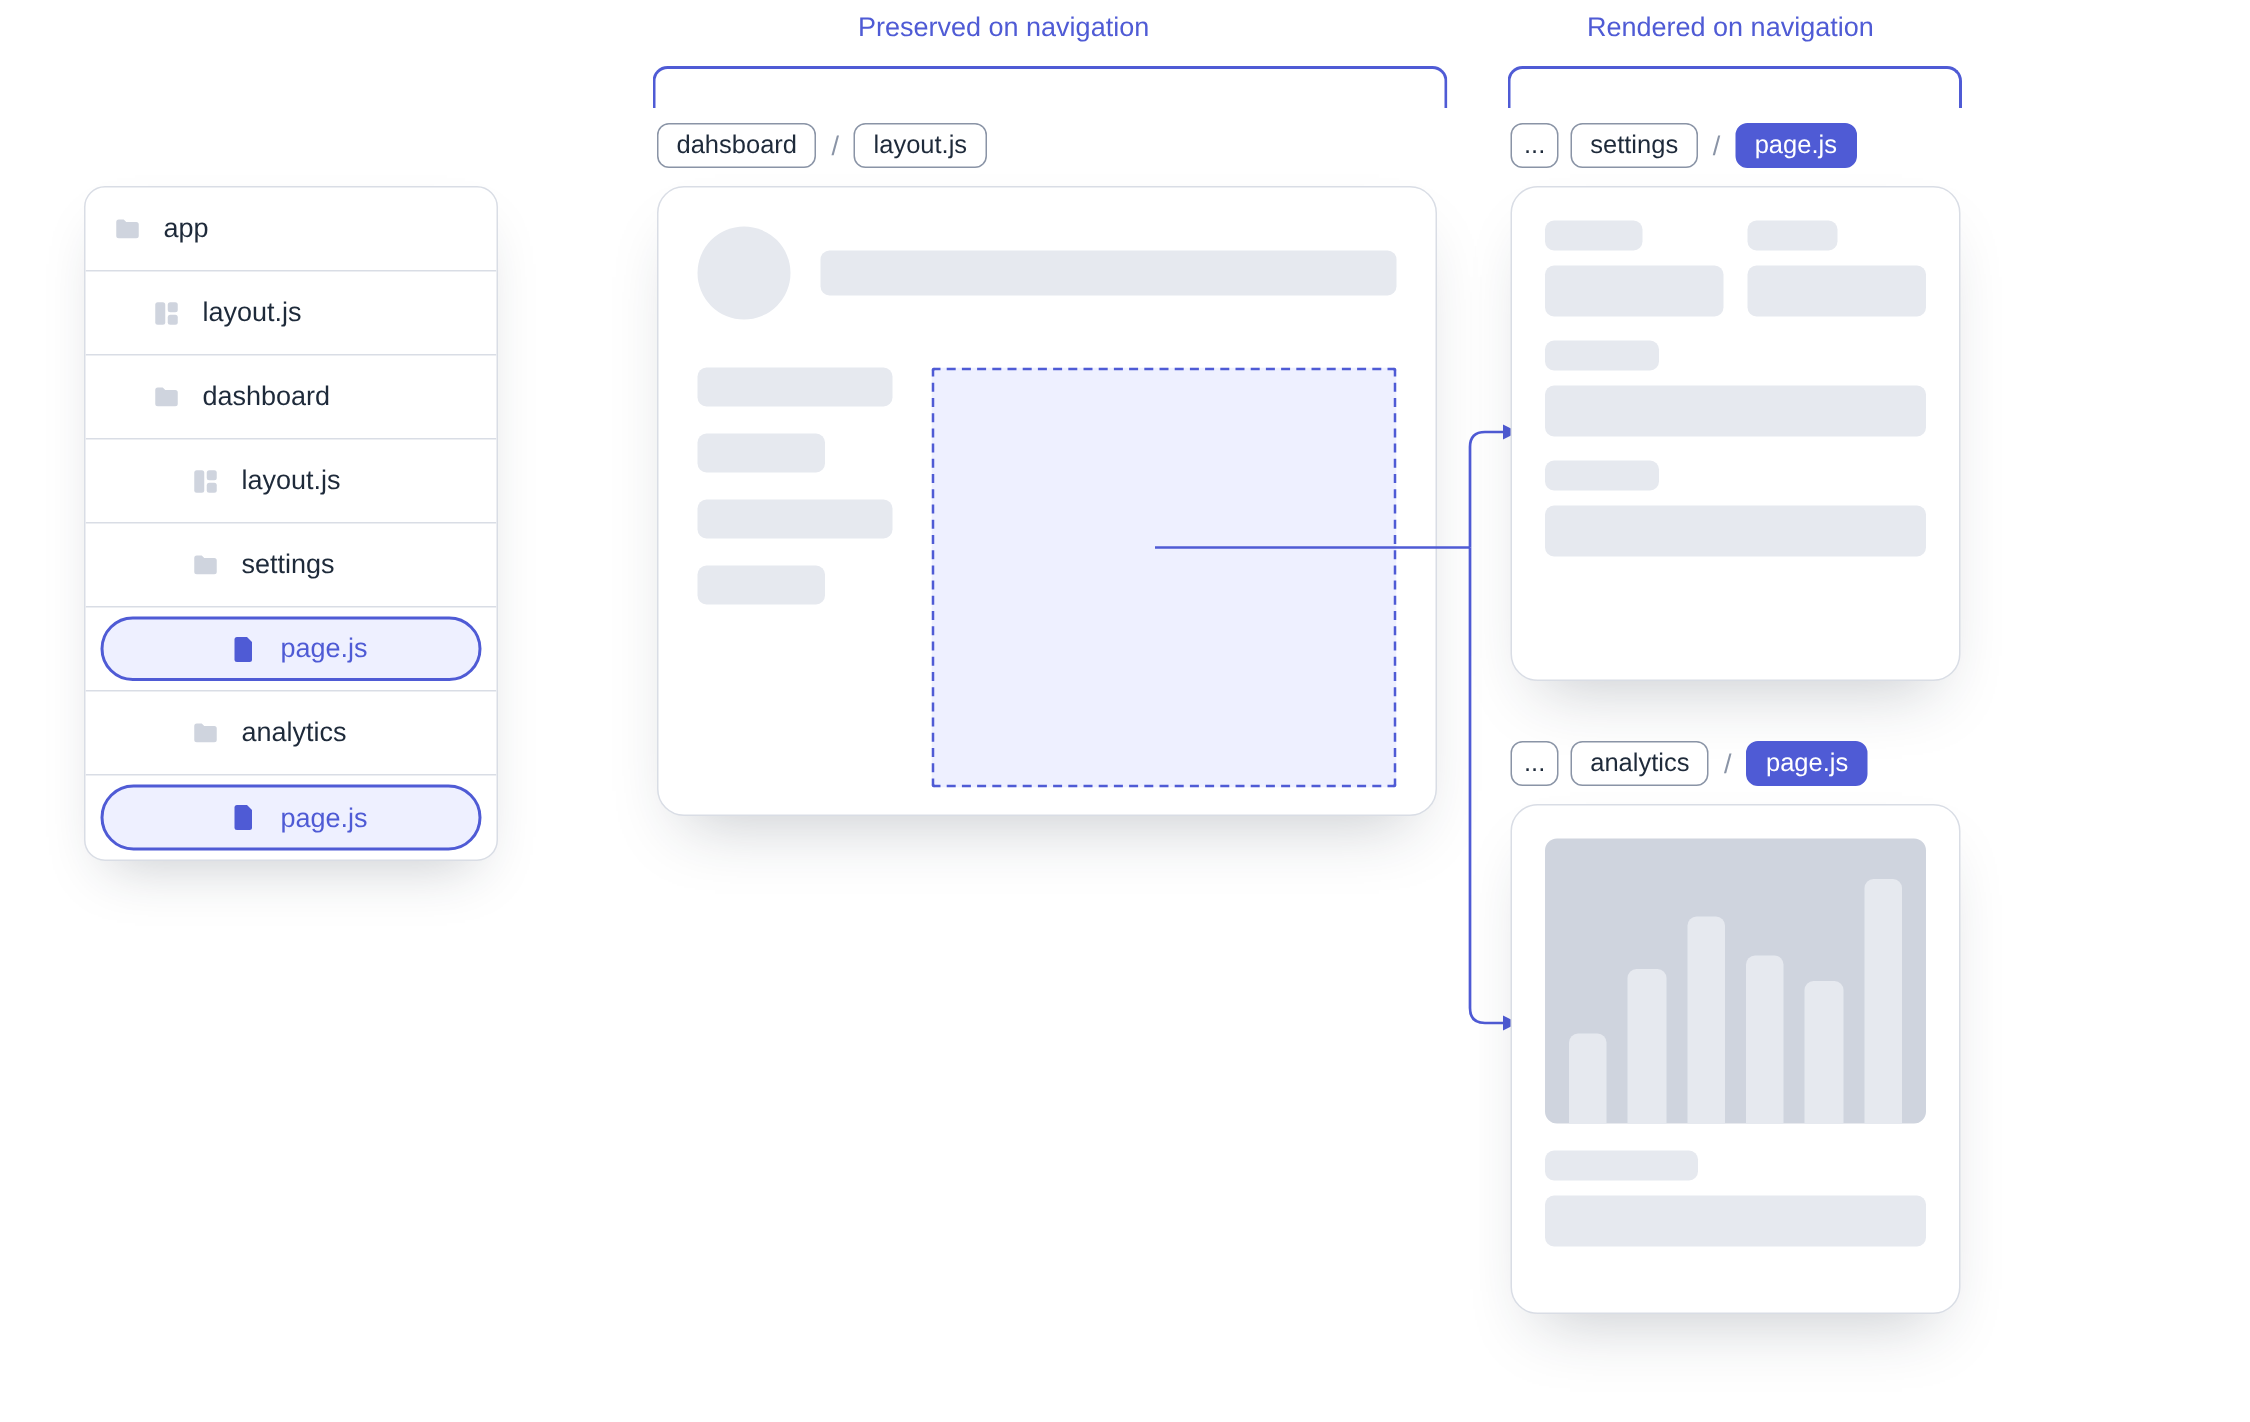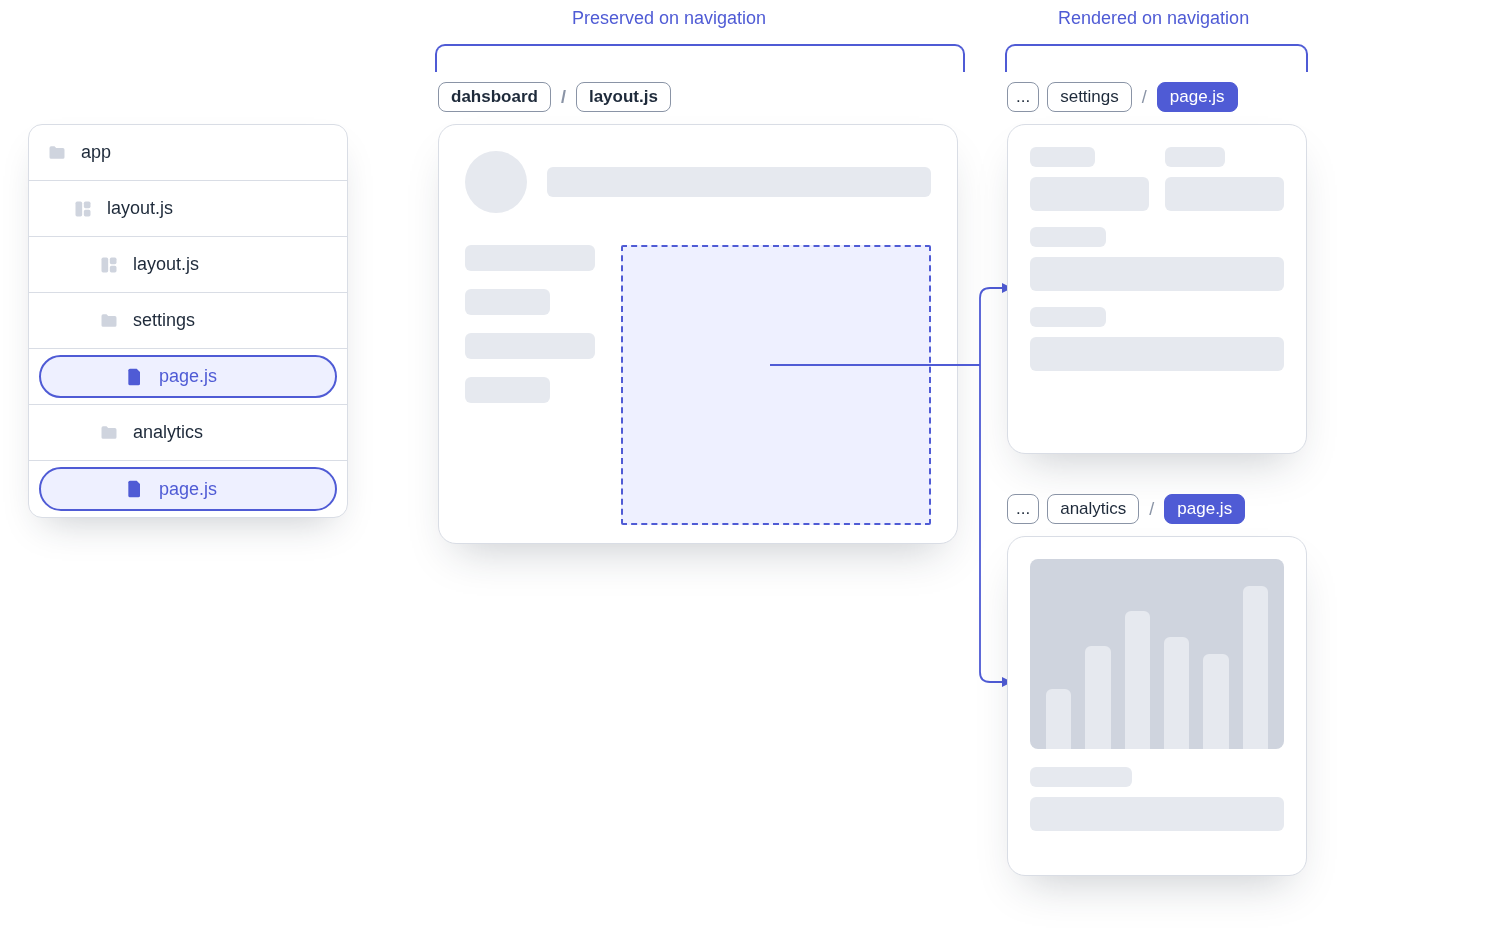--- a/index.html
+++ b/index.html
@@ -48,23 +48,23 @@
   .section-label {
     font-size: 18px;
     color: var(--accent);
     font-weight: 500;
     white-space: nowrap;
   }
 
   
   .files {
     position: absolute;
-    left: 28px;
+    left: 56px;
     top: 124px;
-    width: 320px;
+    width: 276px;
     background: var(--panel);
     border: 1px solid var(--line);
     border-radius: 14px;
     box-shadow: 0 18px 36px -16px rgba(30,42,58,.25);
     overflow: hidden;
     text-align: center;
   }
   .files .row {
     position: relative;
     display: flex;
@@ -128,21 +128,21 @@
   }
   .label-rendered {
     position: absolute;
     left: 1058px; top: 8px;
   }
 
   
   .layout-tags {
     position: absolute;
     left: 438px; top: 82px;
-    display: flex; align-items: center; gap: 8px; font-weight: bold;
+    display: flex; align-items: center; gap: 8px;
   }
   .layout-frame {
     position: absolute;
     left: 438px; top: 124px;
     width: 520px; height: 420px;
     background: var(--panel);
     border: 1px solid var(--line);
     border-radius: 18px;
     box-shadow: 0 22px 42px -18px rgba(30,42,58,.25);
     padding: 26px;
@@ -257,20 +257,28 @@
           <g class="layout-ico">
             <rect x="3" y="3" width="8" height="18" rx="2"></rect>
             <rect x="13" y="3" width="8" height="8" rx="2"></rect>
             <rect x="13" y="13" width="8" height="8" rx="2"></rect>
           </g>
         </svg>
     </span>
     <span class="label">layout.js</span>
   </div>
 
+  <div class="row pad1">
+    <span class="icon">
+      <svg viewBox="0 0 24 24" width="20" height="20">
+          <path class="folder-ico" d="M3 6a2 2 0 0 1 2-2h4l2 2h8a2 2 0 0 1 2 2v9a2 2 0 0 1-2 2H5a2 2 0 0 1-2-2V6z"></path>
+        </svg>
+    </span>
+    <span class="label">dashboard</span>
+  </div>
 
   <div class="row pad2">
     <span class="icon">
       <svg viewBox="0 0 24 24" width="20" height="20">
           <g class="layout-ico">
             <rect x="3" y="3" width="8" height="18" rx="2"></rect>
             <rect x="13" y="3" width="8" height="8" rx="2"></rect>
             <rect x="13" y="13" width="8" height="8" rx="2"></rect>
           </g>
         </svg>

